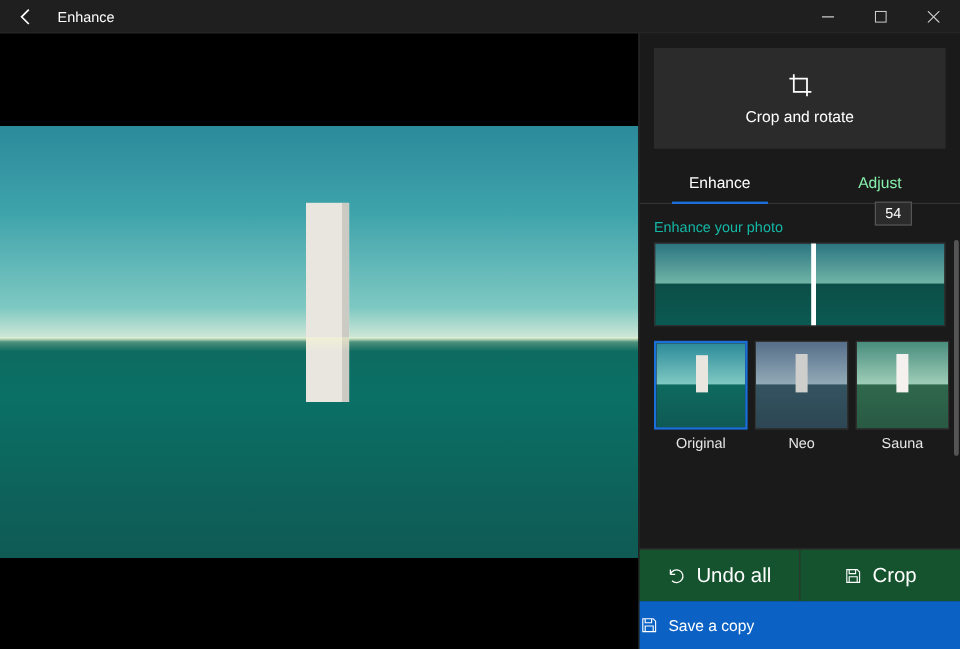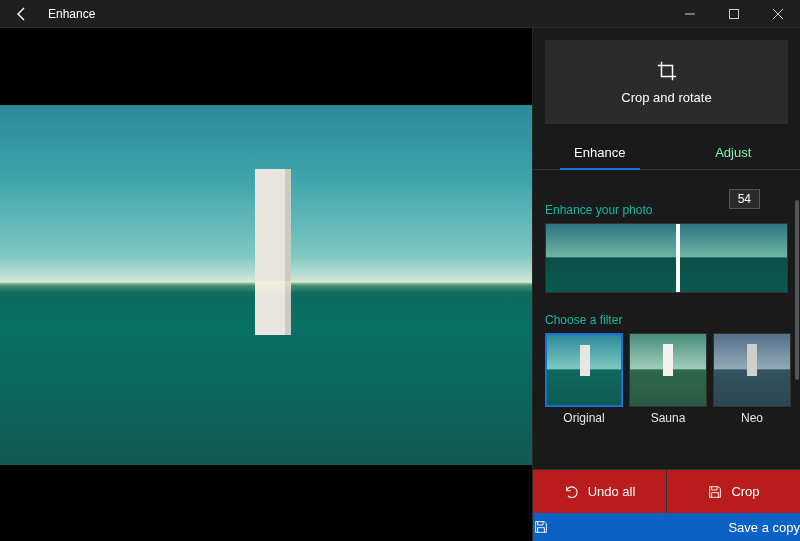--- a/index.html
+++ b/index.html
@@ -171,31 +171,31 @@
     border-top: 1px solid #333;
     height: 44px;
     margin-top: auto;
   }
   .action-btn {
     flex: 1;
     display: flex;
     align-items: center;
     justify-content: center;
     gap: 8px;
-    background: #b91c1c;
+    background: #14532d;
     border-right: 1px solid #333;
-    font-size: 13px;
+    font-size: 17px;
   }
   .action-btn:last-child { border-right: none; }
   .save-copy {
-    height: 28px;
+    height: 40px;
     background: #0b62c4;
     display: flex;
     align-items: center;
-    justify-content: space-between;
+    justify-content: flex-start;
     gap: 8px;
     font-size: 13px;
   }
   .scrollbar {
     position: absolute;
     right: 1px;
     top: 172px;
     width: 4px;
     height: 180px;
     background: #555;
@@ -250,55 +250,54 @@
 
     <div class="tabs">
       <div class="tab active">
         <span>Enhance</span>
       </div>
       <div class="tab">
         <span>Adjust</span>
       </div>
     </div>
 
-    <div class="section" style="margin-top:21px">
+    <div class="section" style="margin-top:0">
       <div class="value-bubble">54</div>
       <div class="section-label">Enhance your photo</div>
       <div class="enhance-strip">
         <div class="slider-handle"></div>
       </div>
     </div>
 
     <div class="section">
-      <div class="section-label">Choose a filter</div>
       <div class="filters-row">
         <div class="filter-item">
           <div class="filter-thumb sel">
               <div class="thumb-img">
                 <div class="bld"></div>
               </div>
             </div>
           <div class="filter-label">Original</div>
         </div>
         <div class="filter-item">
           <div class="filter-thumb">
+              <div class="thumb-img f-neo">
+                <div class="bld"></div>
+              </div>
+            </div>
+          <div class="filter-label">Neo</div>
+        </div>
+        <div class="filter-item">
+          <div class="filter-thumb">
               <div class="thumb-img f-sauna">
                 <div class="bld"></div>
               </div>
             </div>
           <div class="filter-label">Sauna</div>
         </div>
-        <div class="filter-item">
-          <div class="filter-thumb">
-              <div class="thumb-img f-neo">
-                <div class="bld"></div>
-              </div>
-            </div>
-          <div class="filter-label">Neo</div>
-        </div>
       </div>
     </div>
 
     <div class="scrollbar"></div>
 
     <div class="action-row">
       <div class="action-btn">
         <svg width="16" height="16" viewBox="0 0 24 24">
             <path d="M4 10 A8 8 0 1 1 6 18 M4 10 L4 4 M4 10 L10 10" stroke="#fff" stroke-width="1.6" fill="none"></path>
           </svg>

